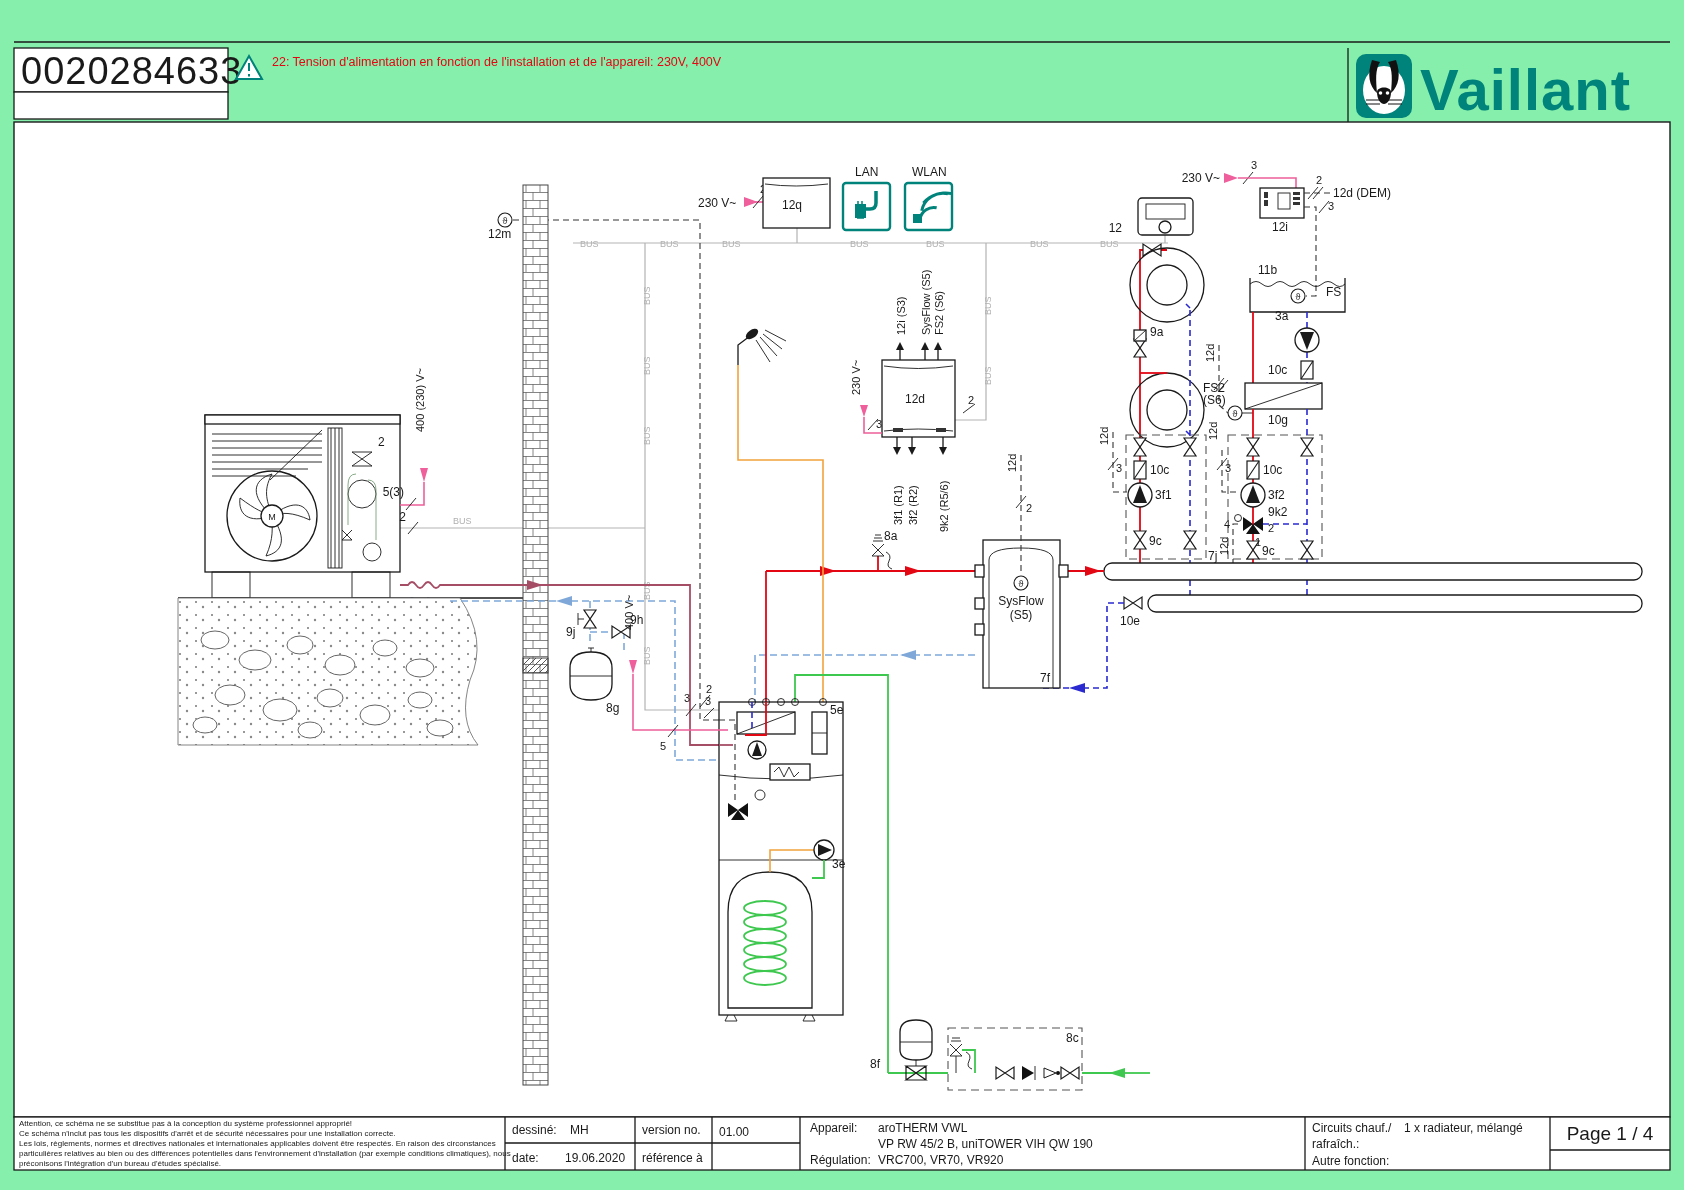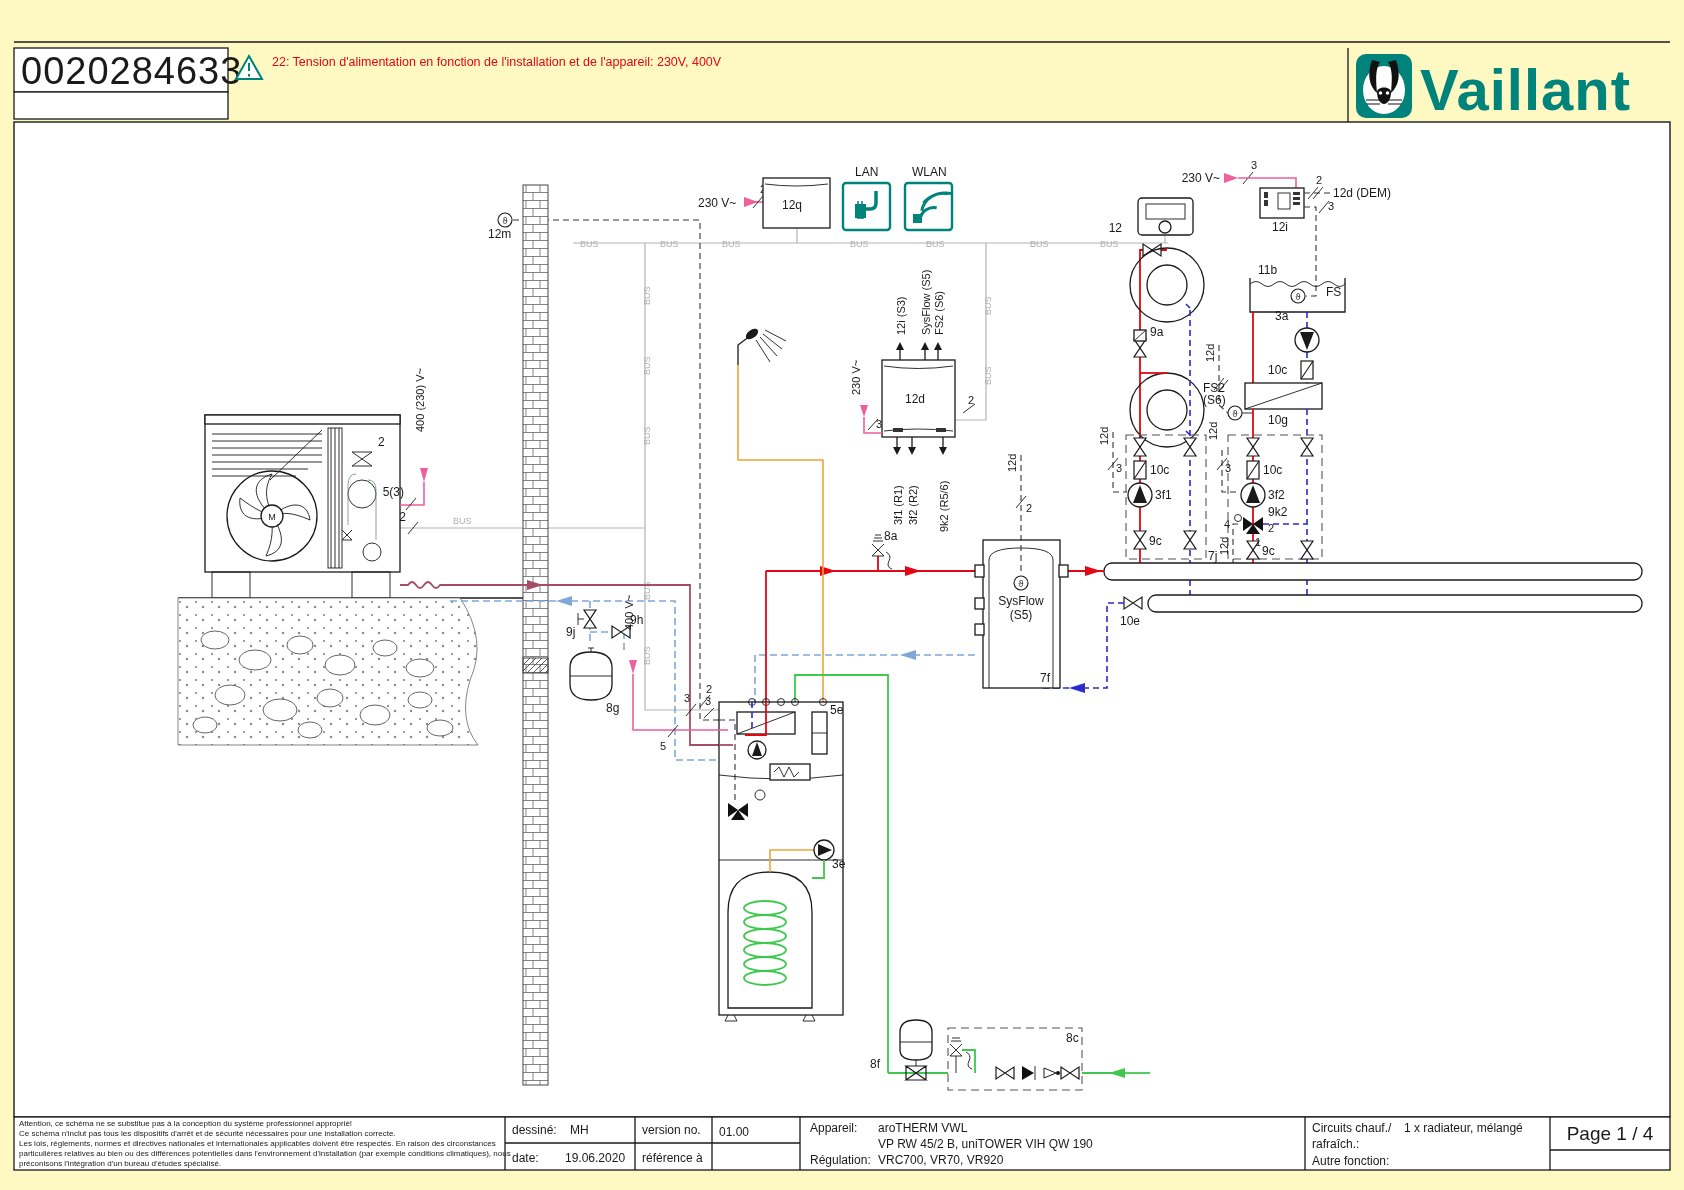--- a/index.html
+++ b/index.html
@@ -1,16 +1,16 @@
 <!DOCTYPE html>
 <html style="--teal: #00837A; --red: #e30613; --crimson: #a64d66; --pink: #ee5f9b; --lightblue: #7fa8d9; --blue: #2a2ad0; --green: #3fc84f; --orange: #f2a33c; --busgray: #b3b3b3;"><head>
 <meta charset="utf-8">
 <style>
   html,body{margin:0;padding:0;background:#fff;}
-  #page{position:relative;width:1684px;height:1190px;background:#fef9c3;overflow:hidden;
+  #page{position:relative;width:1684px;height:1190px;background:#86efac;overflow:hidden;
         font-family:"Liberation Sans", sans-serif;}
   svg{position:absolute;left:0;top:0;}
   
   .k  {stroke:#1a1a1a;fill:none;stroke-width:1.3;}
   .kt {stroke:#1a1a1a;fill:none;stroke-width:0.9;}
   .r  {stroke:var(--red);fill:none;stroke-width:1.8;}
   .cr {stroke:var(--crimson);fill:none;stroke-width:1.8;}
   .pk {stroke:var(--pink);fill:none;stroke-width:1.6;}
   .lb {stroke:var(--lightblue);fill:none;stroke-width:1.6;stroke-dasharray:7 4;}
   .bl {stroke:var(--blue);fill:none;stroke-width:1.6;stroke-dasharray:6 4;}

